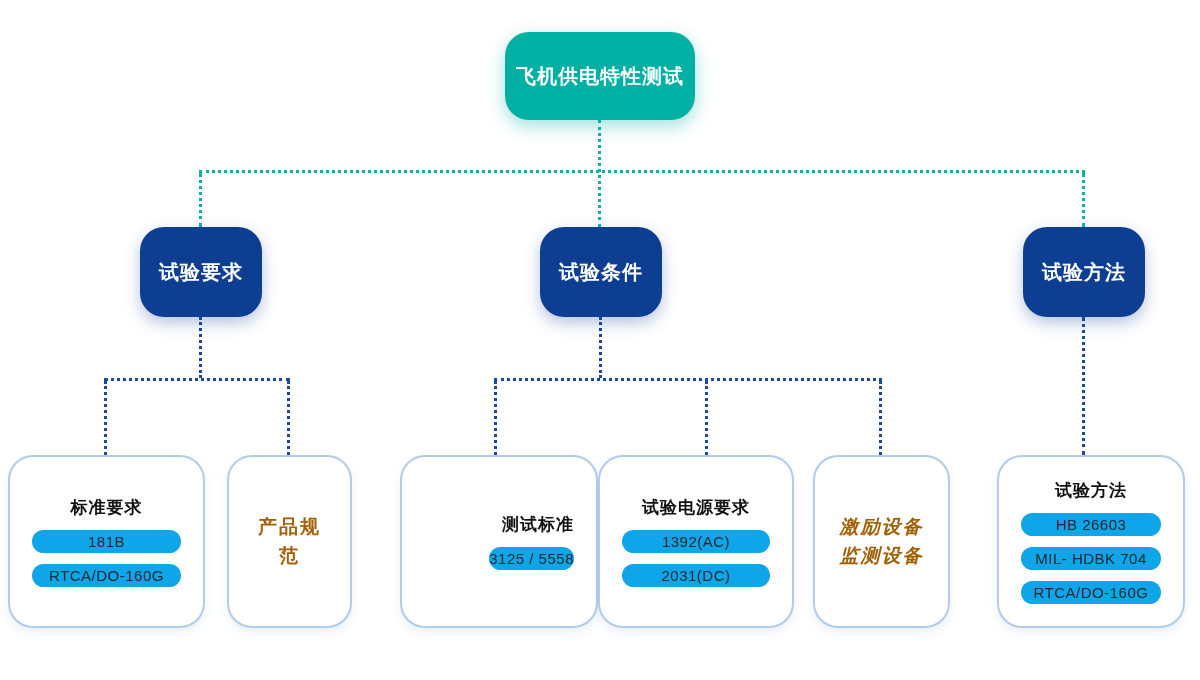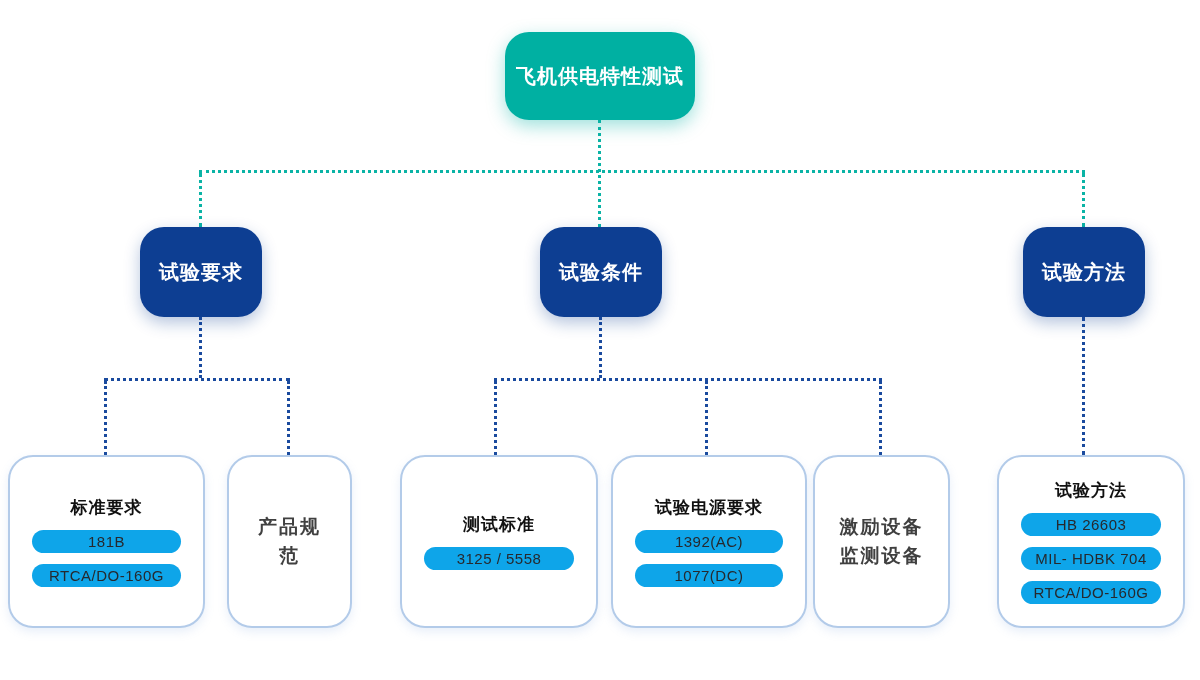--- a/index.html
+++ b/index.html
@@ -34,29 +34,29 @@
   
   .card{
     position:absolute;top:455px;height:173px;background:#ffffff;
     border:2px solid #b3cbe9;border-radius:25px;box-sizing:border-box;
     box-shadow:0 4px 10px rgba(130,165,220,0.18);
     display:flex;flex-direction:column;align-items:stretch;justify-content:center;
     gap:11px;padding:0 22px;
   }
   .card-1{left:8px;width:197px;}
   .card-2{left:227px;width:125px;}
-  .card-3{left:400px;width:198px;}
-  .card-4{left:611px;width:196px;}
-  .card-5{left:813px;width:137px;}
+  .card-3{left:400px;width:198px;align-items:flex-end;}
+  .card-4{left:598px;width:196px;}
+  .card-5{left:813px;width:137px;font-style:italic;}
   .card-6{left:997px;width:188px;}
   .card-title{
     text-align:center;color:#111111;font-size:17px;font-weight:bold;letter-spacing:1px;
   }
   .card-label{
-    text-align:center;color:#404040;font-size:19px;font-weight:bold;letter-spacing:2px;line-height:1.5;
+    text-align:center;color:#a16207;font-size:19px;font-weight:bold;letter-spacing:2px;line-height:1.5;
   }
   .pill{
     height:23px;border-radius:12px;background:#0ea5e9;
     display:flex;align-items:center;justify-content:center;
     color:#26292e;font-size:15px;letter-spacing:0.5px;
   }
 </style>
 </head>
 <body>
 
@@ -105,21 +105,21 @@
   </div>
 
   <div class="card card-3">
     <div class="card-title">测试标准</div>
     <div class="pill">3125 / 5558</div>
   </div>
 
   <div class="card card-4">
     <div class="card-title">试验电源要求</div>
     <div class="pill">1392(AC)</div>
-    <div class="pill">1077(DC)</div>
+    <div class="pill">2031(DC)</div>
   </div>
 
   <div class="card card-5">
     <div class="card-label">
       <div>激励设备</div>
       <div>监测设备</div>
     </div>
   </div>
 
   <div class="card card-6">

